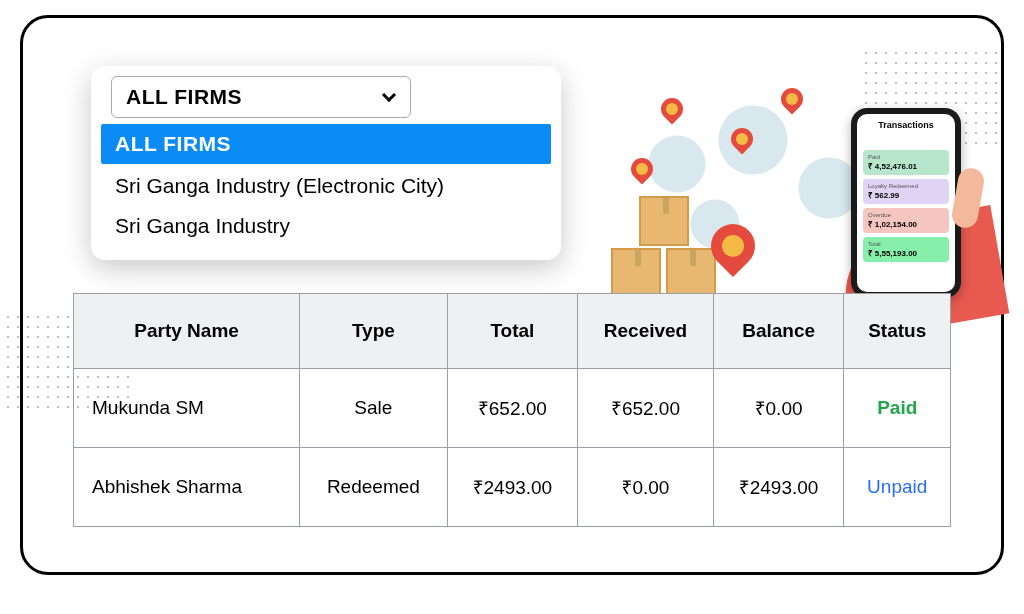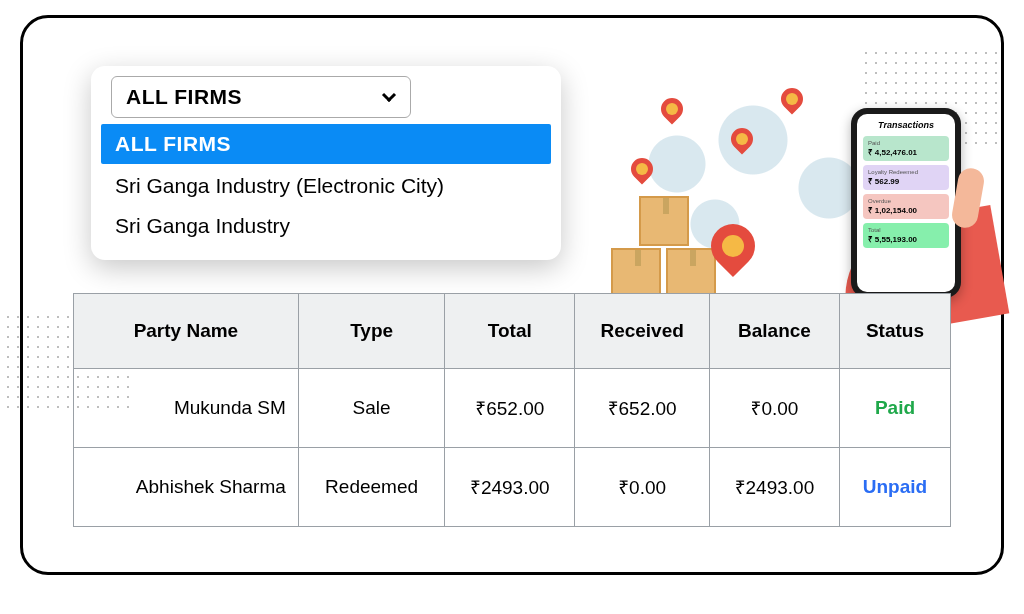--- a/index.html
+++ b/index.html
@@ -181,21 +181,21 @@
   }
   .phone .screen {
     position: absolute;
     top: 6px; left: 6px; right: 6px; bottom: 6px;
     background: #fff;
     border-radius: 10px;
     padding: 6px;
     font-size: 8px;
     overflow: hidden;
   }
-  .phone .ttl { text-align:center; font-weight:700; font-size:9px; margin-bottom:6px;font-style:italic; }
+  .phone .ttl { text-align:center; font-weight:700; font-size:9px; margin-bottom:20px; }
   .phone .stat { border-radius:4px; padding:4px 5px; margin-bottom:4px; }
   .phone .stat .lbl { font-size:6px; color:#555; }
   .phone .stat .val { font-size:8px; font-weight:600; }
   .stat.green { background:#b8e6cc; }
   .stat.purple { background:#e0d4f5; }
   .stat.pink { background:#f5c6c0; }
   .stat.orange { background:#86efac; }
 
   
   .tbl-wrap {
@@ -211,23 +211,23 @@
   }
   table.data th, table.data td {
     border: 1.5px solid #9aa0a6;
     padding: 26px 12px;
     text-align: center;
   }
   table.data th {
     background: #eef0f1;
     font-weight: 600;
   }
-  table.data td.left { text-align: right; padding-left: 18px; }
+  table.data td.left { text-align: left; padding-left: 18px; }
   .status-paid { color: #1fa84a; font-weight: 600; }
-  .status-unpaid { color: #2a6df4; font-weight: 700; margin-top: 37px; }
+  .status-unpaid { color: #2a6df4; font-weight: 400; margin-top: 37px; }
 </style>
 </head>
 <body>
 
 <div class="card">
   <div class="dots tr"></div>
   <div class="dots bl"></div>
 
   <div class="dropdown-wrap">
     <div class="select-box">

